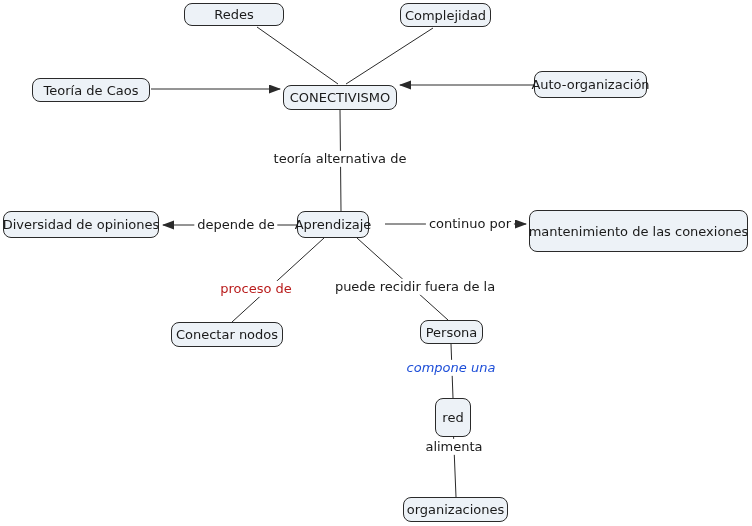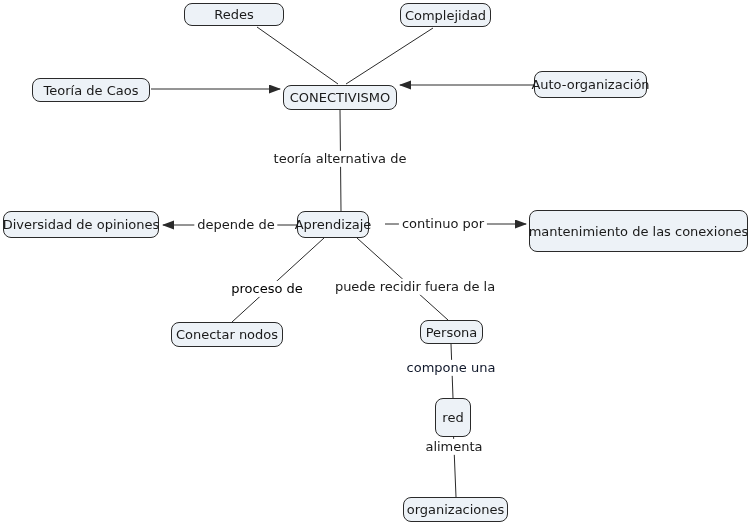--- a/index.html
+++ b/index.html
@@ -77,19 +77,19 @@
       <div class="node" style="left: 297px; top: 211px; width: 72px; height: 27px; background: rgb(237, 242, 247); border-color: rgb(42, 42, 42); color: rgb(26, 26, 26);">Aprendizaje</div>
       <div class="node" style="left: 529px; top: 210px; width: 219px; height: 42px; background: rgb(237, 242, 247); border-color: rgb(42, 42, 42); color: rgb(26, 26, 26); text-align: center;">mantenimiento de las conexiones</div>
       <div class="node" style="left: 171px; top: 322px; width: 112px; height: 25px; background: rgb(237, 242, 247); border-color: rgb(42, 42, 42); color: rgb(26, 26, 26);">Conectar nodos</div>
       <div class="node" style="left: 420px; top: 320px; width: 63px; height: 24px; background: rgb(237, 242, 247); border-color: rgb(42, 42, 42); color: rgb(26, 26, 26);">Persona</div>
       <div class="node" style="left: 435px; top: 398px; width: 36px; height: 39px; background: rgb(237, 242, 247); border-color: rgb(42, 42, 42); color: rgb(26, 26, 26);">red</div>
       <div class="node" style="left: 403px; top: 497px; width: 105px; height: 25px; background: rgb(237, 242, 247); border-color: rgb(42, 42, 42); color: rgb(26, 26, 26);">organizaciones</div>
     </div>
   <div id="labels">
       <div class="edge-label" style="left: 340px; top: 159px; color: rgb(26, 26, 26);">teoría alternativa de</div>
       <div class="edge-label" style="left: 236px; top: 225px; color: rgb(26, 26, 26);">depende de</div>
-      <div class="edge-label" style="left: 443px; top: 224px; color: rgb(26, 26, 26);">continuo por</div>
-      <div class="edge-label" style="left: 267px; top: 289px; color: #000000;">proceso de</div>
+      <div class="edge-label" style="left: 470px; top: 224px; color: rgb(26, 26, 26);">continuo por</div>
+      <div class="edge-label" style="left: 256px; top: 289px; color: #b91c1c;">proceso de</div>
       <div class="edge-label" style="left: 415px; top: 287px; color: rgb(26, 26, 26);">puede recidir fuera de la</div>
-      <div class="edge-label" style="left: 451px; top: 368px; color: #0f172a;">compone una</div>
+      <div class="edge-label" style="left: 451px; top: 368px; color: #1d4ed8; font-style: italic;">compone una</div>
       <div class="edge-label" style="left: 454px; top: 447px; color: rgb(26, 26, 26);">alimenta</div>
     </div>
 </div>
 
 </body></html>

